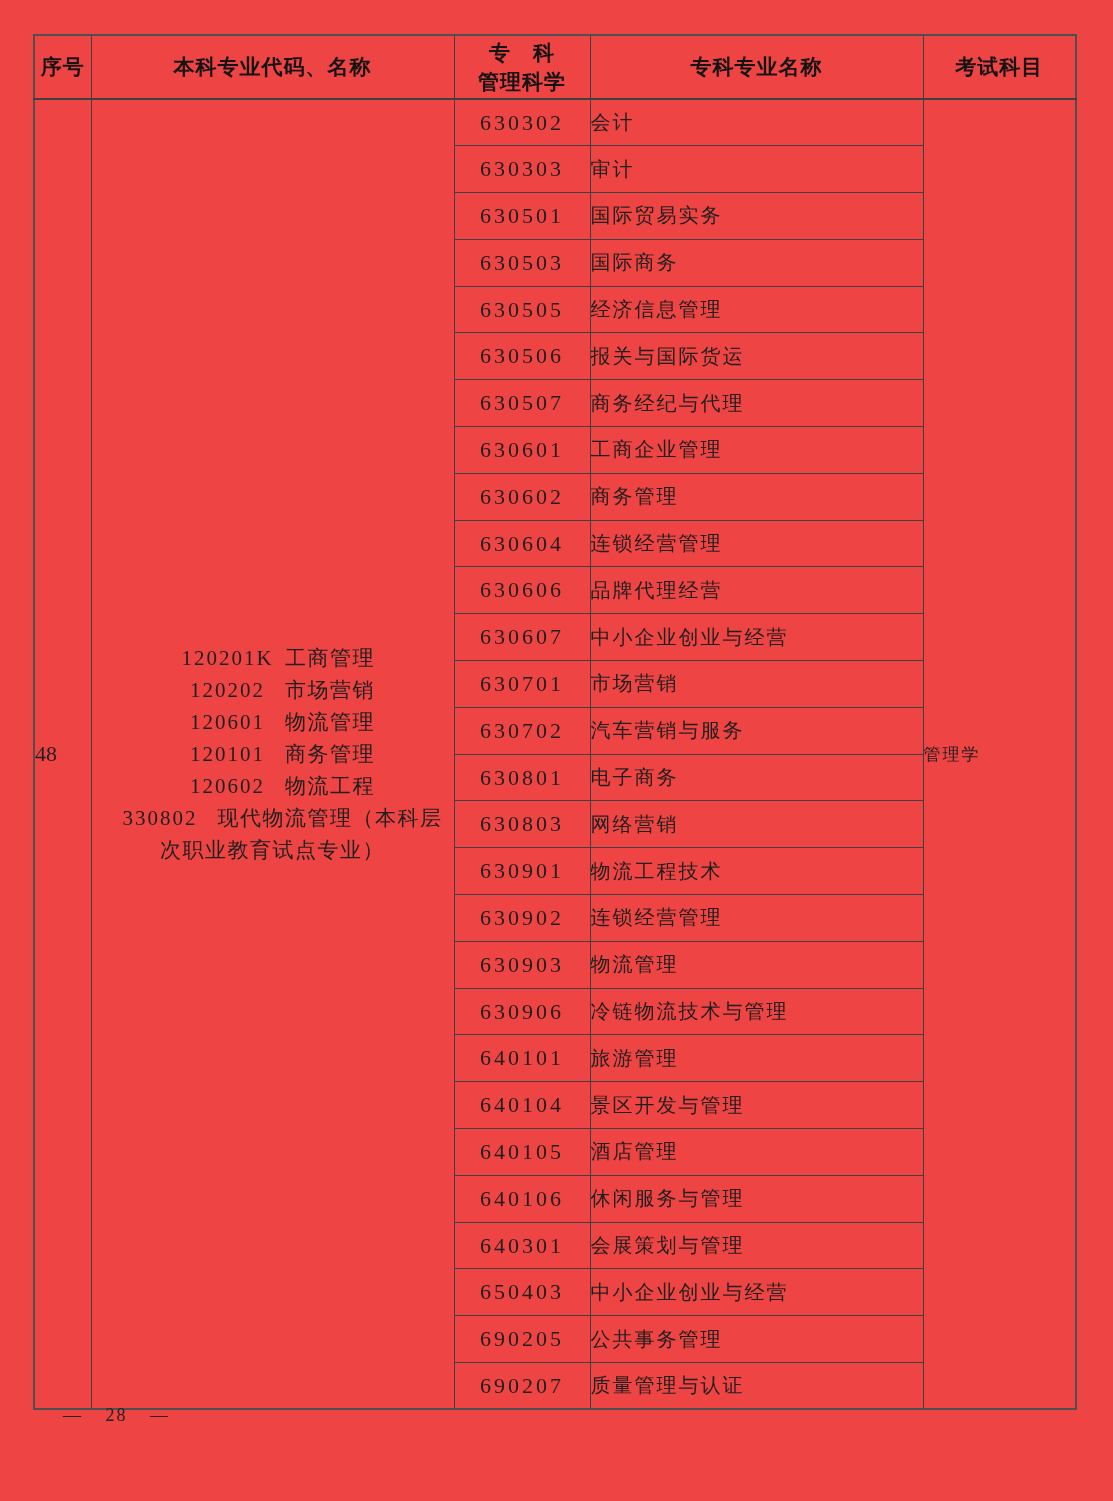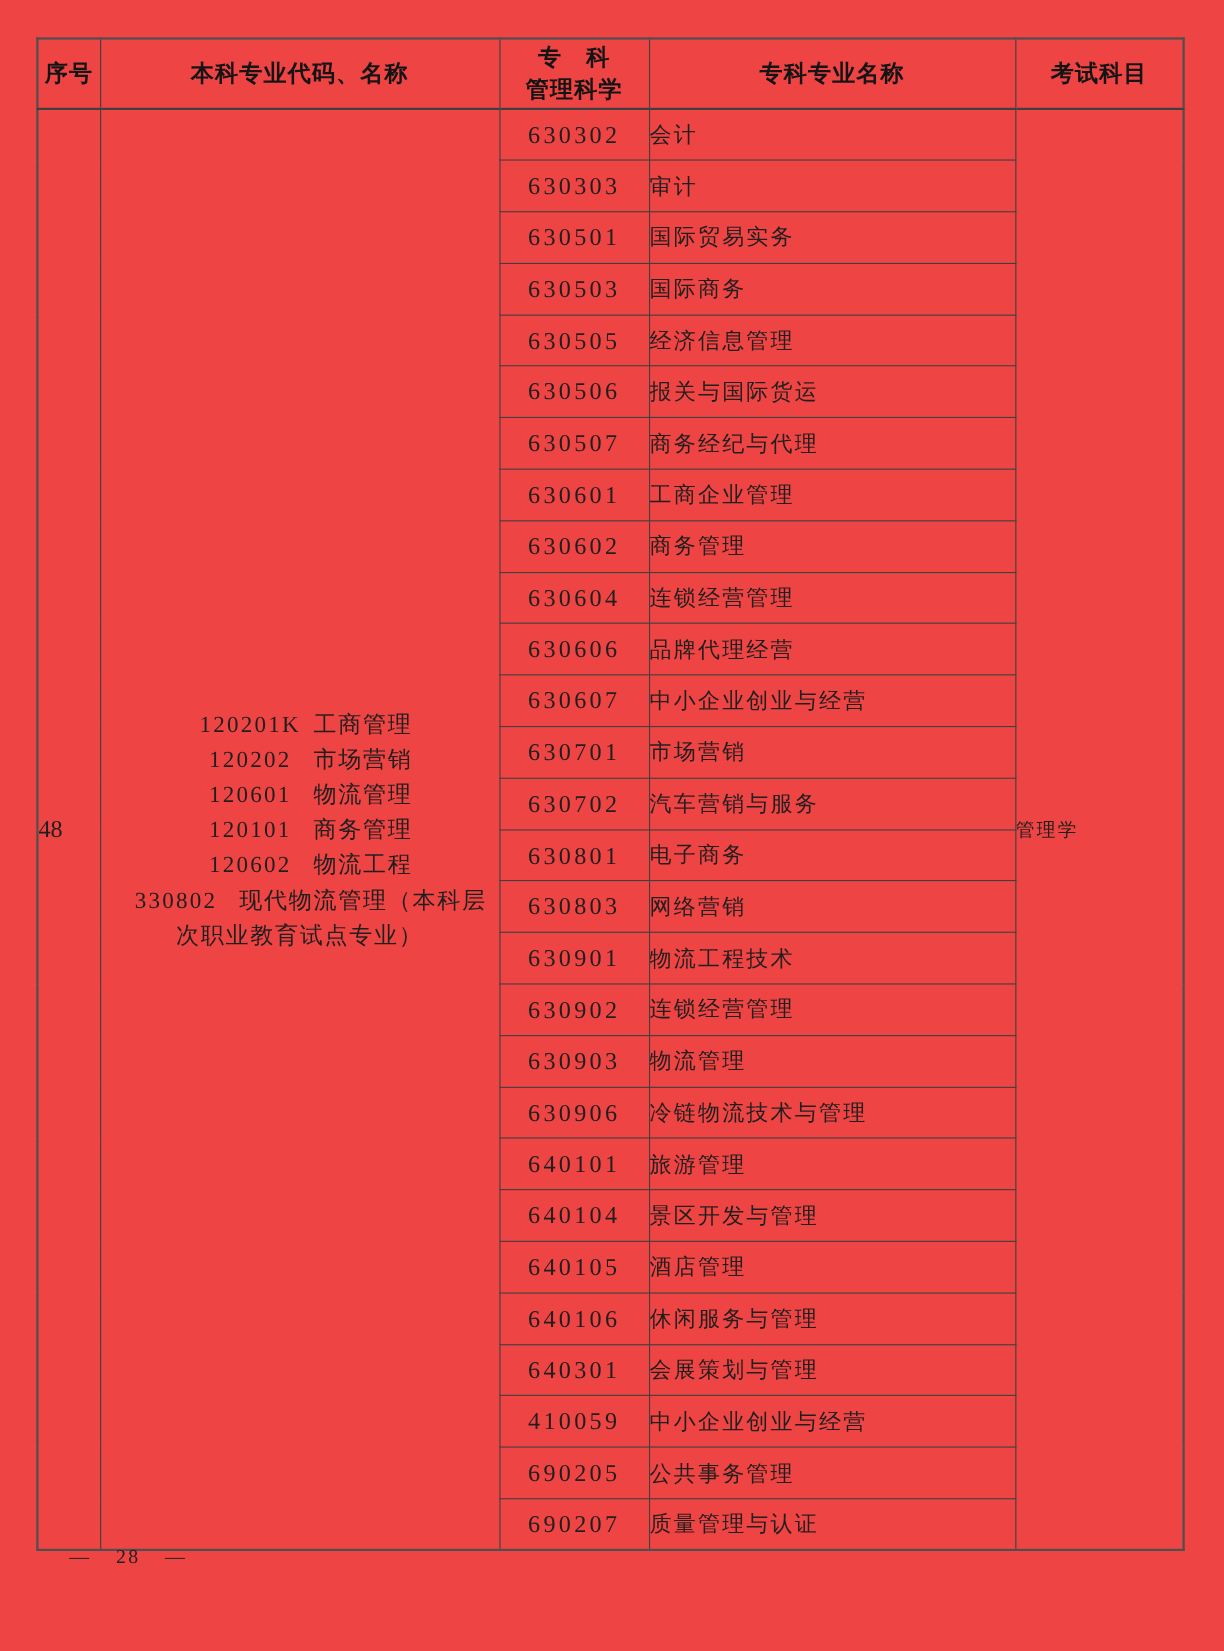--- a/index.html
+++ b/index.html
@@ -208,21 +208,21 @@
         </tr>
         <tr>
           <td class="code">640106</td>
           <td class="name">休闲服务与管理</td>
         </tr>
         <tr>
           <td class="code">640301</td>
           <td class="name">会展策划与管理</td>
         </tr>
         <tr>
-          <td class="code">410059</td>
+          <td class="code">650403</td>
           <td class="name">中小企业创业与经营</td>
         </tr>
         <tr>
           <td class="code">690205</td>
           <td class="name">公共事务管理</td>
         </tr>
         <tr>
           <td class="code">690207</td>
           <td class="name">质量管理与认证</td>
         </tr>

